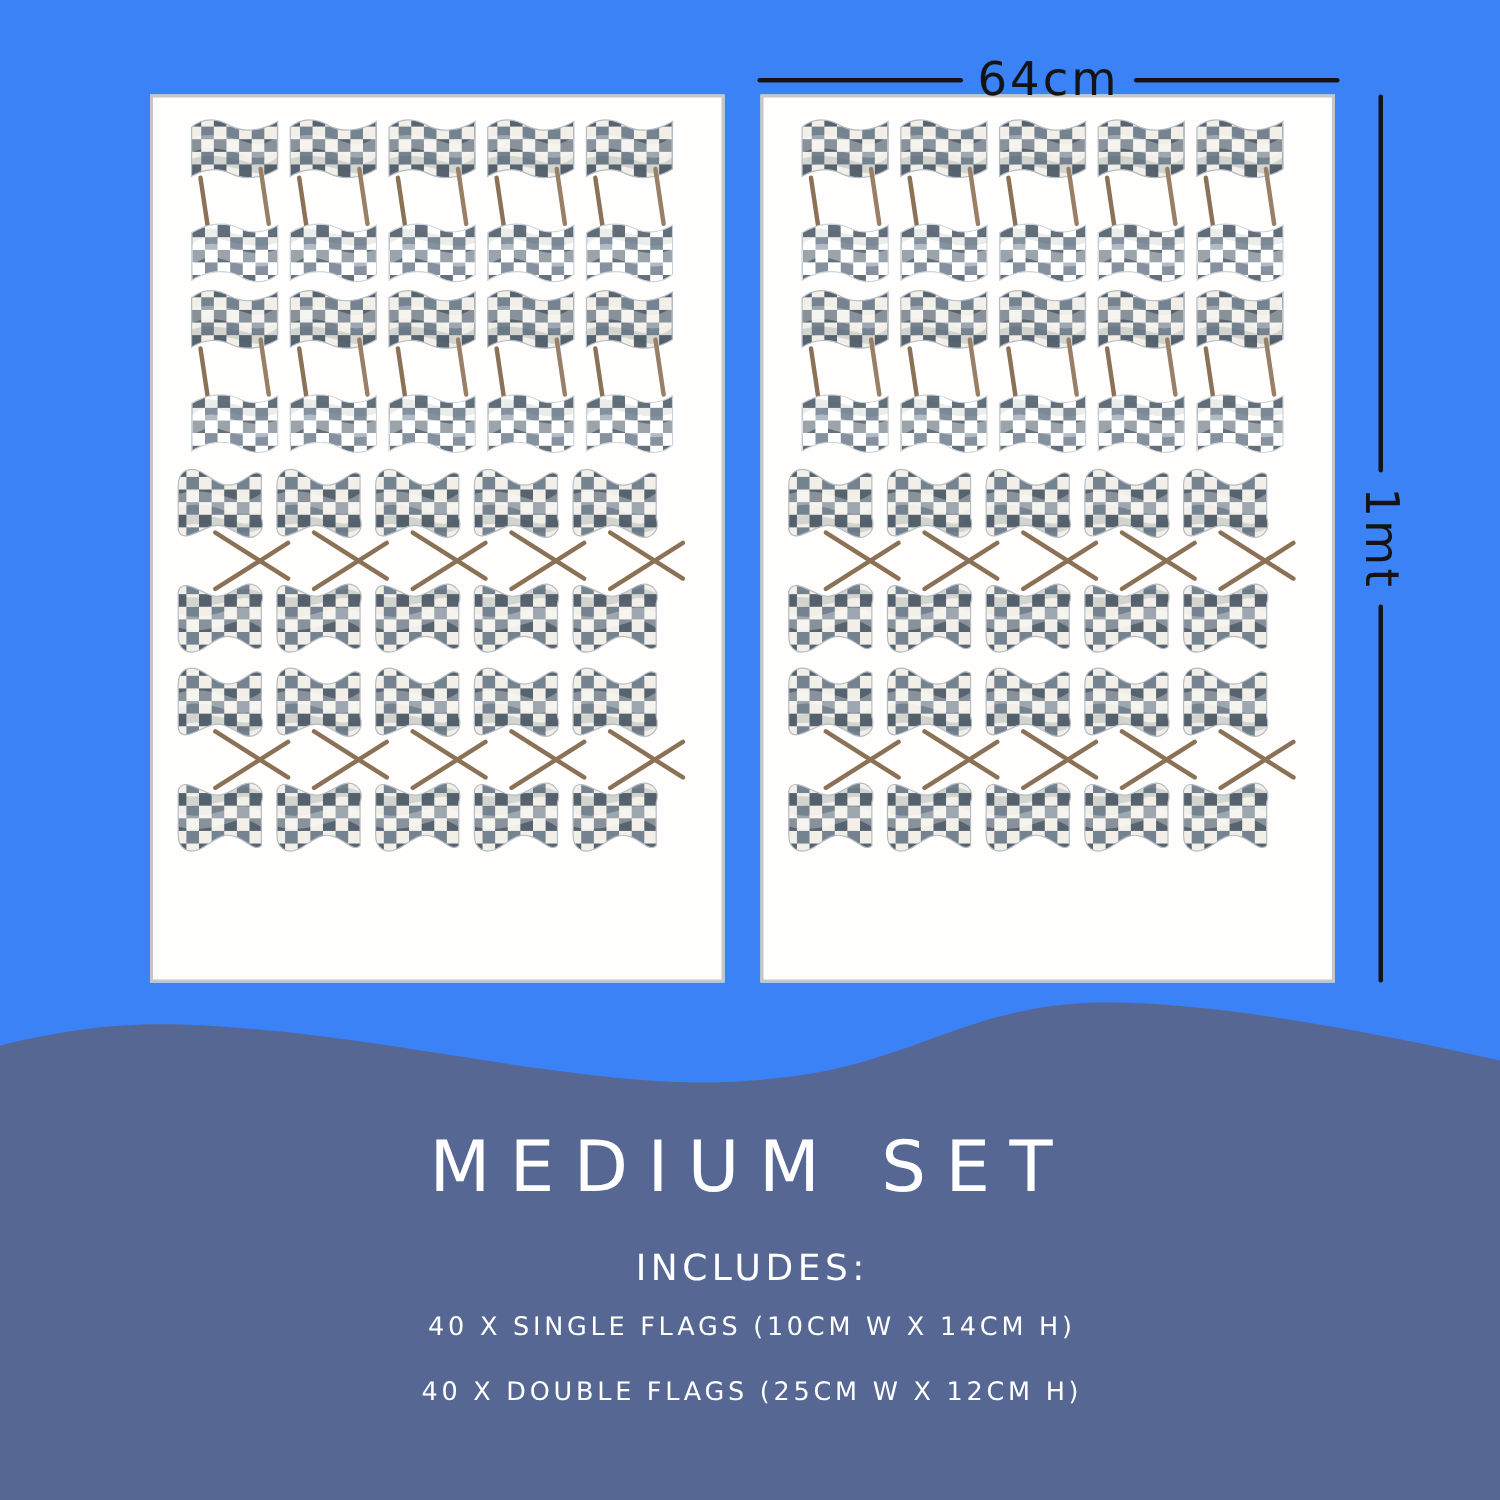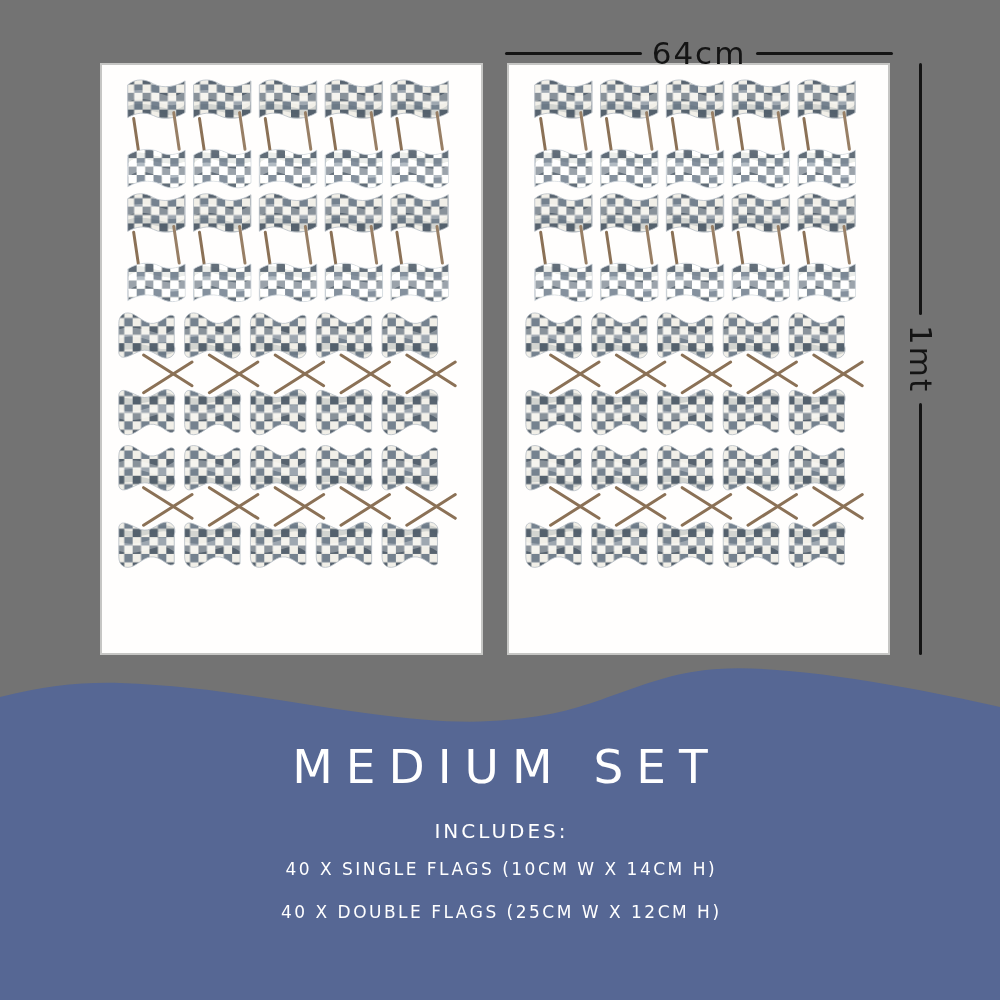--- a/index.html
+++ b/index.html
@@ -11,21 +11,21 @@
     --chk-mid:#75828f;
     --chk-light:#f1efe8;
     --text-light:#ffffff;
   }
   *{box-sizing:border-box;}
   html,body{margin:0;padding:0;}
   body{
     width:1000px;height:1000px;overflow:hidden;background:#ffffff;
     font-family:"DejaVu Sans","Liberation Sans",sans-serif;
   }
-  .stage{position:relative;width:1000px;height:904px;background:#737373;}
+  .stage{position:relative;width:1000px;height:904px;background:#3b82f6;}
 
   
   .sheet{
     position:absolute;top:63px;width:383px;height:592px;
     background:#fffefd;border:2px solid var(--panel-border);
   }
   .sheet.left{left:100px;}
   .sheet.right{left:507px;}
   .sheet-svg{display:block;width:100%;height:100%;}
   use.flipped{filter:brightness(1.12) saturate(0.85);}
@@ -56,25 +56,25 @@
 
   
   .wave-section{position:absolute;left:0;top:655px;width:1000px;height:345px;}
   .wave-svg{position:absolute;left:0;top:0;width:100%;height:100%;display:block;}
   .wave-fill{fill:var(--accent);}
   .caption{
     position:absolute;left:0;top:86px;width:100%;
     text-align:center;color:var(--text-light);
   }
   .caption h1{
-    margin:0;font-size:47px;font-weight:500;
+    margin:12px;font-size:47px;font-weight:500;
     letter-spacing:13px;margin-left:13px;line-height:1.1;
   }
   .includes{
-    margin:26px 0 0 3px;font-size:20px;font-weight:500;letter-spacing:3px;
+    margin:26px 0 0 3px;font-size:24px;font-weight:500;letter-spacing:3px;
   }
   .flag-line{
     margin:10px 0 0 2.5px;font-size:17px;font-weight:500;letter-spacing:2.5px;
     line-height:33px;
   }
 </style>
 </head>
 <body>
 
 <div class="stage">

